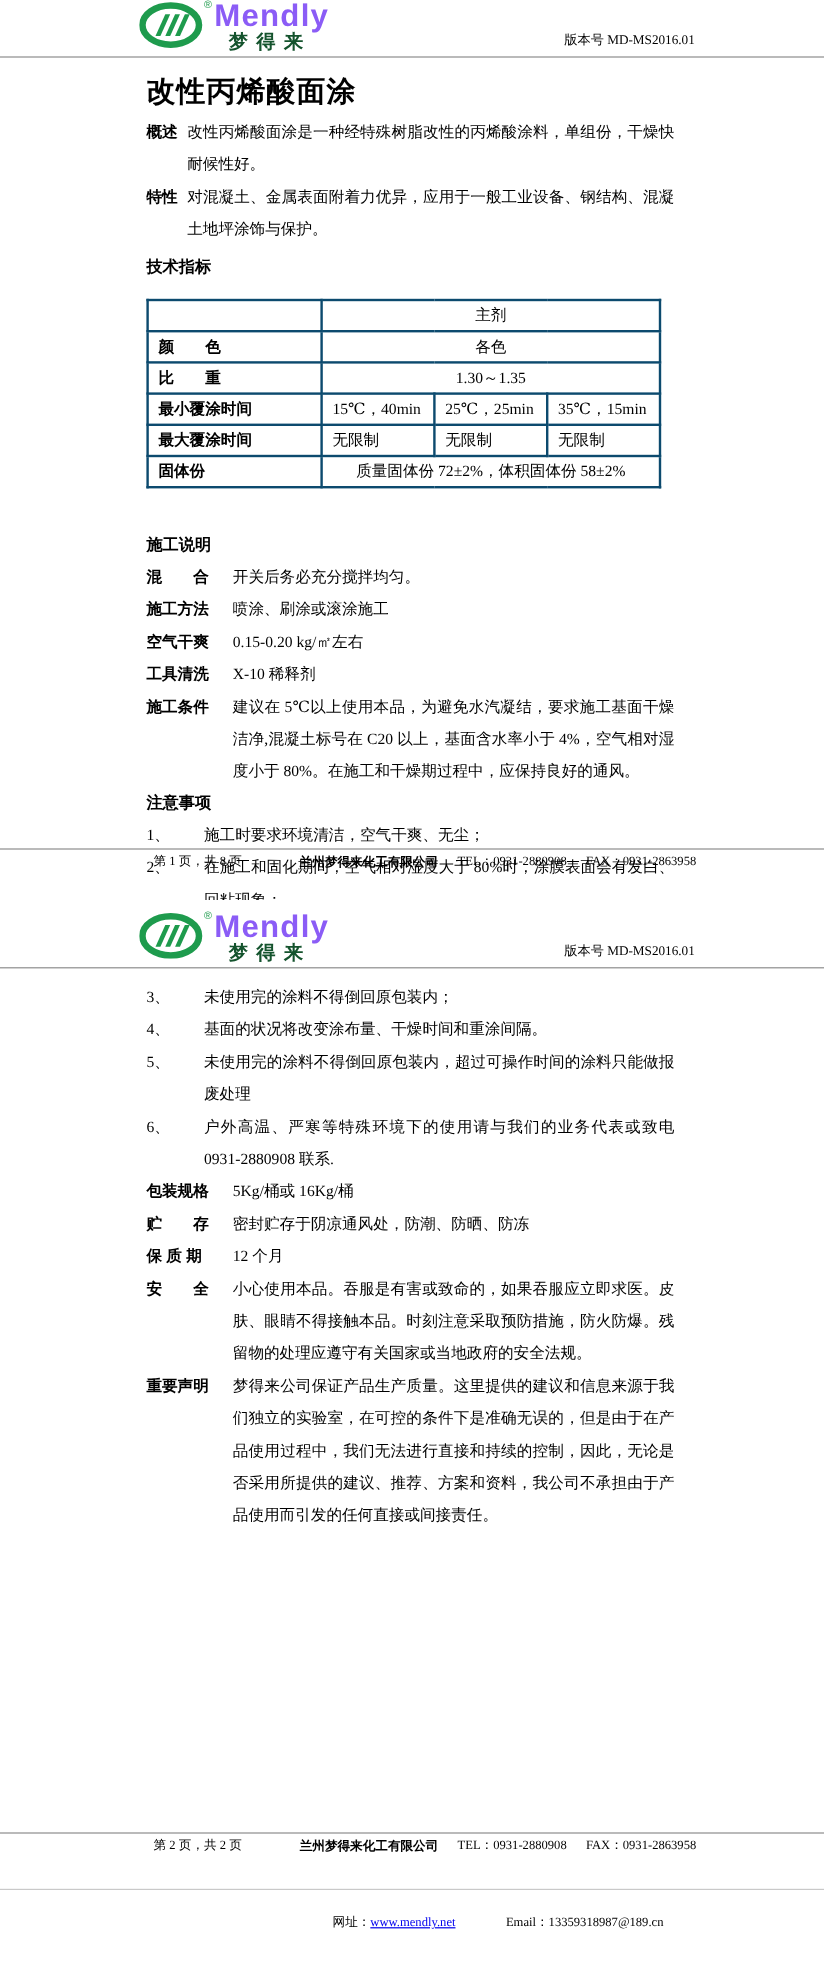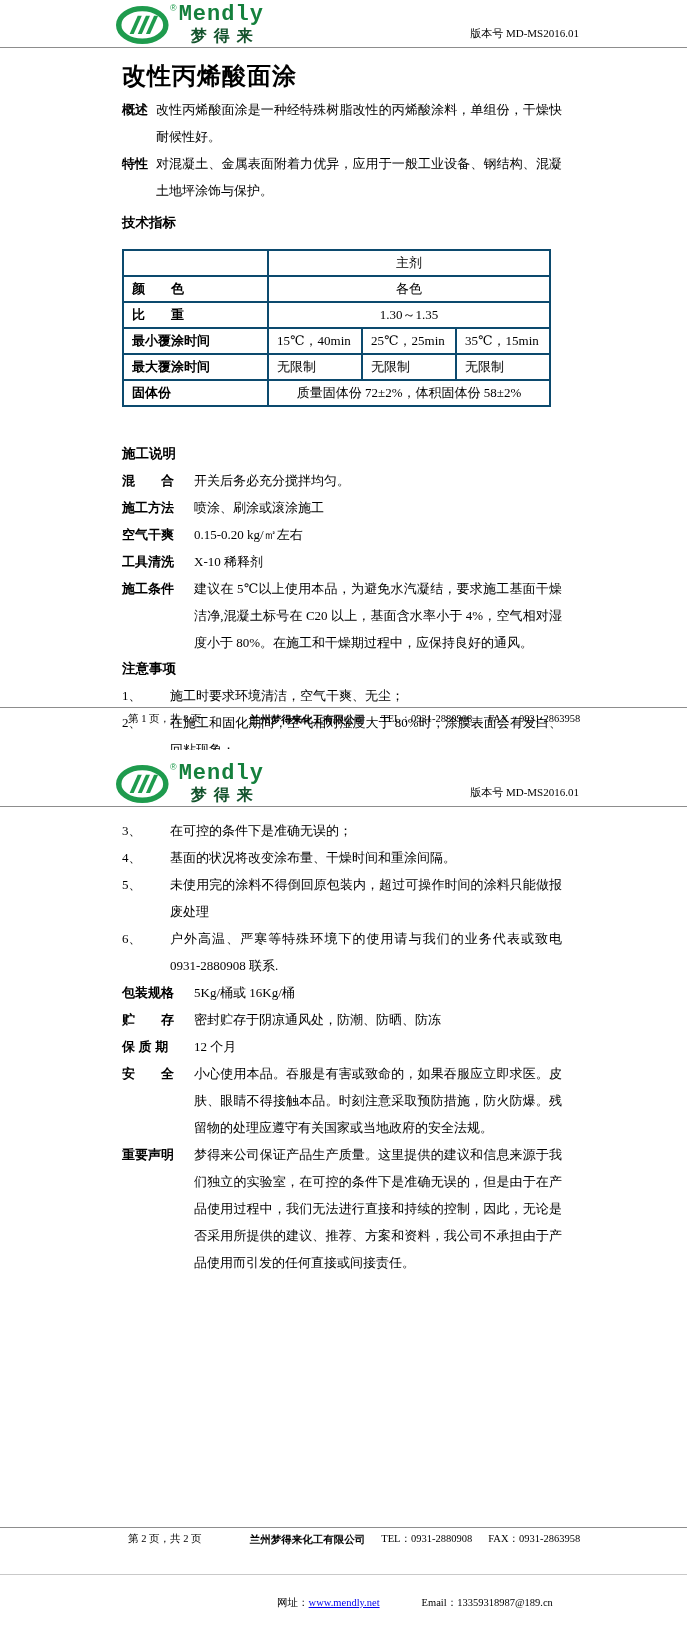--- a/index.html
+++ b/index.html
@@ -10,22 +10,22 @@
   .page-2 { height:888px; }
 
   
   .hdr { display:flex; justify-content:space-between; align-items:flex-end;
          padding:6px 108px 3px 116px; height:47px; }
   .page-2 .hdr { padding-top:12px; height:56px; }
   .logo { display:flex; align-items:flex-start; }
   .logo-icon { width:58px; height:40px; }
   .logo-reg { font-size:9px; color:#1e9b4d; margin:-1px 2px 0 -4px; font-family:"Liberation Sans",sans-serif; }
   .logo-words { display:flex; flex-direction:column; line-height:1; }
-  .logo-en { font-family:Liberation Mono, monospace; font-weight:bold;
-             font-size:22px; color:#15803d; letter-spacing:1px; }
+  .logo-en { font-family:Liberation Sans, sans-serif; font-weight:bold;
+             font-size:26px; color:#8b5cf6; letter-spacing:1px; }
   .logo-cn { font-family:"Liberation Sans","DejaVu Sans",sans-serif; font-weight:bold;
              font-size:16px; color:#14532d; letter-spacing:7px; margin:2px 0 0 12px; }
   .version { font-size:11px; white-space:nowrap; padding-bottom:3px;margin-left:47px; }
   .hdr-rule { border:none; border-top:1px solid #8d8d8d; width:100%; }
 
   
   .content { margin:0 125px 0 122px; }
 
   .doc-title { font-family:"Liberation Sans","DejaVu Sans",sans-serif; font-weight:bold;
                font-size:24px; letter-spacing:1px; margin-top:12px; }
@@ -222,21 +222,21 @@
         <span class="logo-cn">梦得来</span>
       </div>
     </div>
     <div class="version">版本号 MD-MS2016.01</div>
   </div>
   <hr class="hdr-rule">
 
   <div class="content mt10">
     <div class="note">
       <span class="num">3、</span>
-      <span>在可控的条件下是准确无误的；</span>
+      <span>未使用完的涂料不得倒回原包装内；</span>
     </div>
     <div class="note">
       <span class="num">4、</span>
       <span>基面的状况将改变涂布量、干燥时间和重涂间隔。</span>
     </div>
     <div class="note">
       <span class="num">5、</span>
       <span>未使用完的涂料不得倒回原包装内，超过可操作时间的涂料只能做报废处理</span>
     </div>
     <div class="note">

